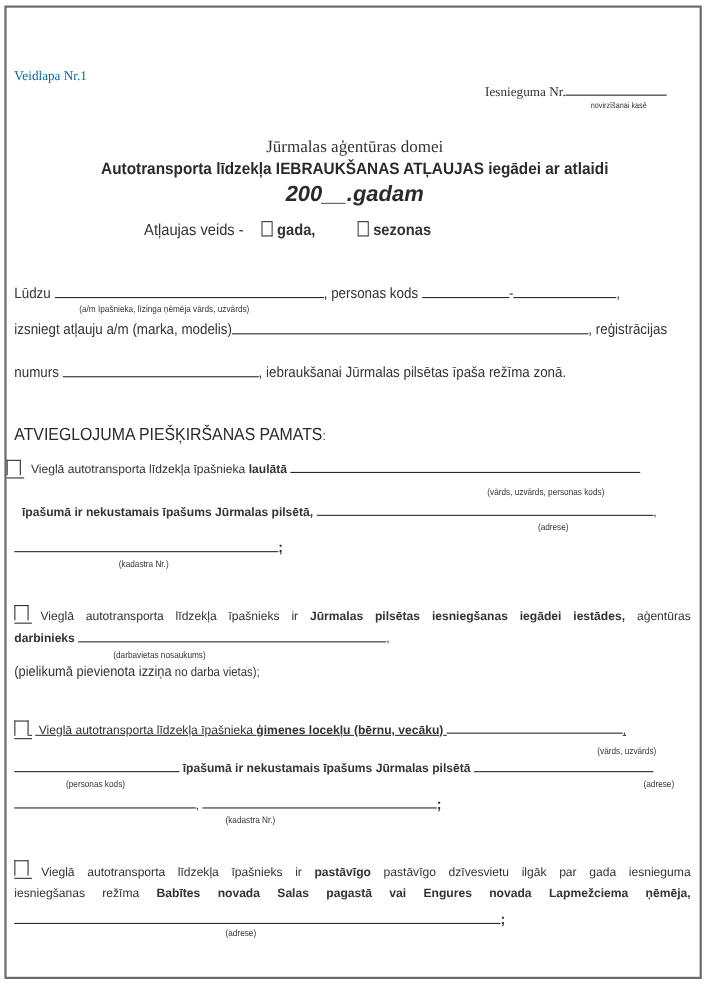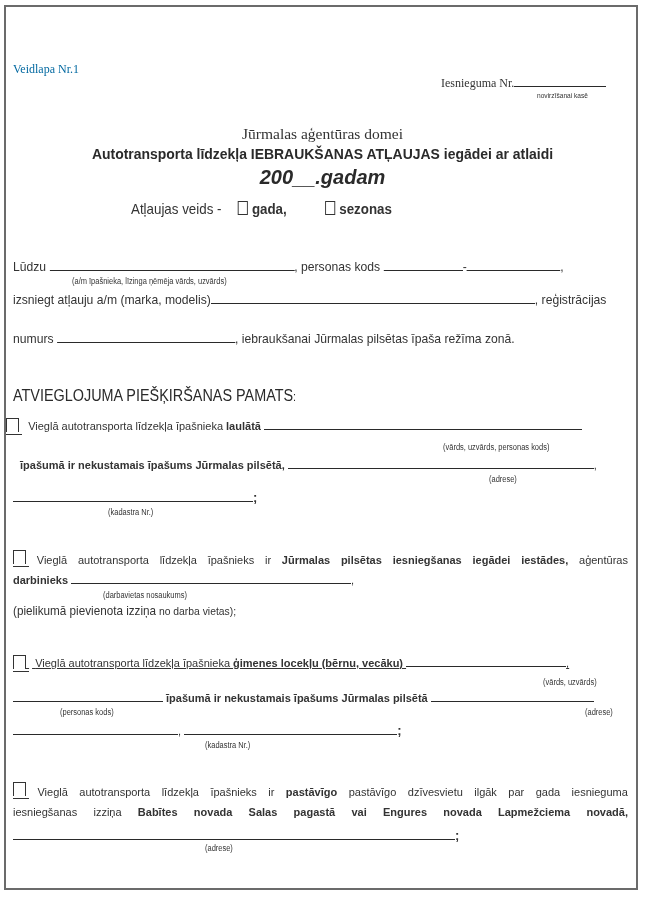--- a/index.html
+++ b/index.html
@@ -199,27 +199,27 @@
   <span class="b">pastāvīgo</span>
   <span>pastāvīgo</span>
   <span>dzīvesvietu</span>
   <span>ilgāk</span>
   <span>par</span>
   <span>gada</span>
   <span>iesnieguma</span>
 </div>
 <div class="abs small-text" style="left:13px; top:806px; width:615px; display:flex; justify-content:space-between; align-items:baseline;">
   <span>iesniegšanas</span>
-  <span>izziņa</span>
+  <span>režīma</span>
   <span class="b">Babītes</span>
   <span class="b">novada</span>
   <span class="b">Salas</span>
   <span class="b">pagastā</span>
   <span class="b">vai</span>
   <span class="b">Engures</span>
   <span class="b">novada</span>
   <span class="b">Lapmežciema</span>
-  <span class="b">novadā,</span>
+  <span class="b">ņēmēja,</span>
 </div>
 <div class="abs small-text" style="left:13px; top:828px;">
   <span class="line" style="width:442px; height:10px;"></span><span class="b" style="font-size:13px;">;</span>
 </div>
 <div class="hint" style="left:205px; top:843px;">(adrese)</div>
 
 </body></html>

